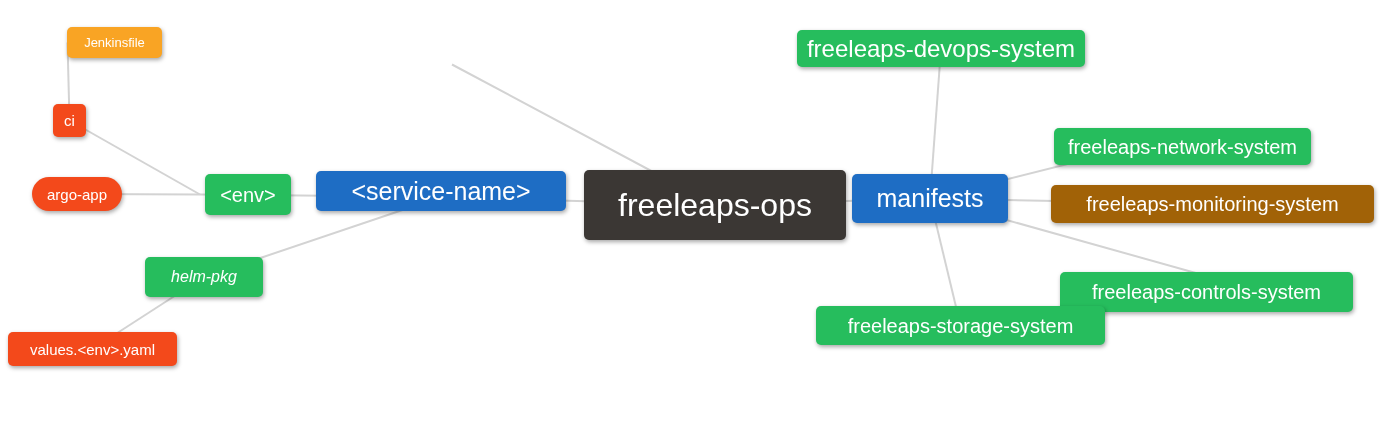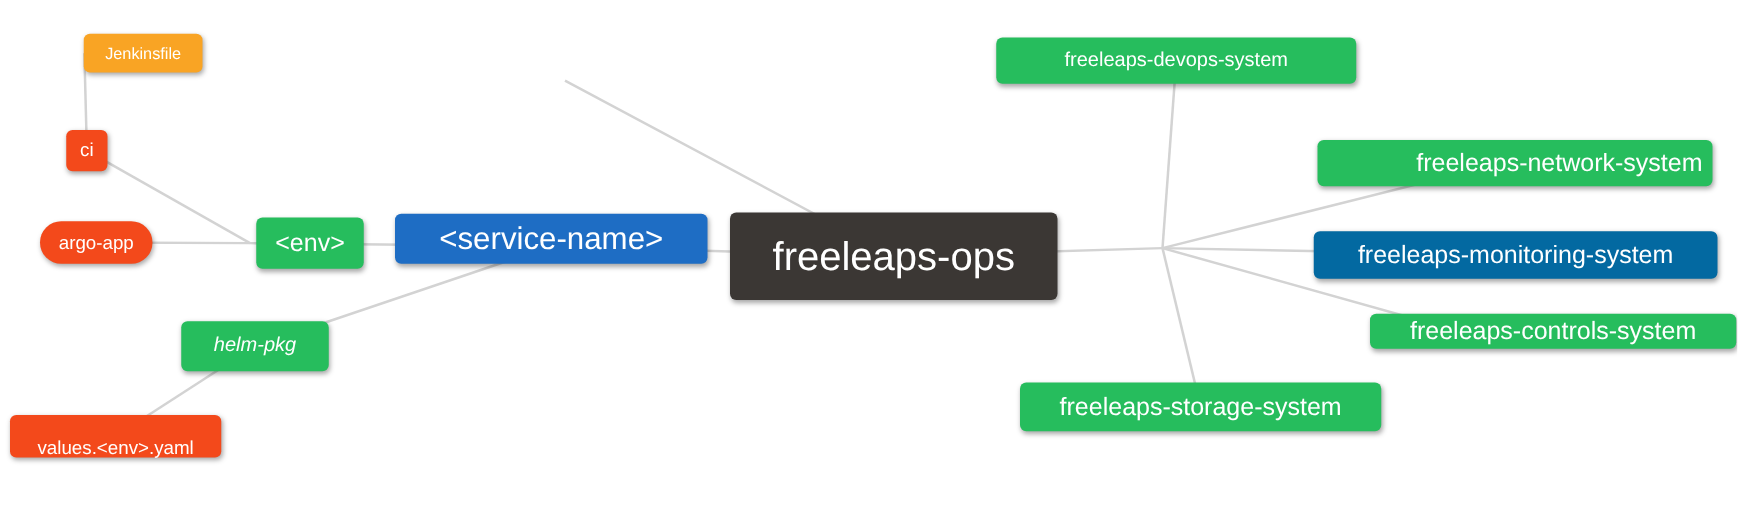--- a/index.html
+++ b/index.html
@@ -58,46 +58,49 @@
       <line x1="930" y1="198.5" x2="1212.5" y2="204" stroke="#d3d3d3" stroke-width="2"></line>
       <line x1="930" y1="198.5" x2="1206.5" y2="276" stroke="#d3d3d3" stroke-width="2"></line>
       <line x1="930" y1="198.5" x2="960.5" y2="325.5" stroke="#d3d3d3" stroke-width="2"></line>
     </svg>
 <div class="node" style="left: 584px; top: 170px; width: 262px; height: 70px; font-size: 32px; background: rgb(59, 55, 52);">
       <span>freeleaps-ops</span>
     </div>
     <div class="node" style="left: 316px; top: 171px; width: 250px; height: 40px; font-size: 25px; background: rgb(30, 109, 196);">
       <span>&lt;service-name&gt;</span>
     </div>
+    <div class="node" style="left: 852px; top: 174px; width: 156px; height: 49px; font-size: 25px; background: rgb(30, 109, 196);">
+      <span>manifests</span>
+    </div>
     <div class="node" style="left: 157px; top: 174px; width: 86px; height: 41px; font-size: 20px; background: rgb(38, 189, 93); margin-left: 48px;">
       <span>&lt;env&gt;</span>
     </div>
     <div class="node" style="left: 145px; top: 257px; width: 118px; height: 40px; font-size: 16px; background: rgb(38, 189, 93); font-style: italic;">
       <span>helm-pkg</span>
     </div>
     <div class="node" style="left: 53px; top: 104px; width: 33px; height: 33px; font-size: 15px; background: rgb(243, 73, 27);">
       <span>ci</span>
     </div>
     <div class="node" style="left: 32px; top: 177px; width: 90px; height: 34px; font-size: 15px; background: rgb(243, 73, 27); border-radius: 17px;">
       <span>argo-app</span>
     </div>
-    <div class="node" style="left: 8px; top: 332px; width: 169px; height: 34px; font-size: 15px; background: rgb(243, 73, 27); align-items: flex-end;">
+    <div class="node" style="left: 8px; top: 332px; width: 169px; height: 34px; font-size: 15px; background: rgb(243, 73, 27);">
       <span>values.&lt;env&gt;.yaml</span>
     </div>
     <div class="node" style="left: 20px; top: 27px; width: 95px; height: 31px; font-size: 13px; background: rgb(249, 164, 36); margin-left: 47px;">
       <span>Jenkinsfile</span>
     </div>
-    <div class="node" style="left: 797px; top: 30px; width: 288px; height: 37px; font-size: 16px; background: rgb(38, 189, 93);">
+    <div class="node" style="left: 797px; top: 30px; width: 288px; height: 37px; font-size: 24px; background: rgb(38, 189, 93);">
       <span>freeleaps-devops-system</span>
     </div>
-    <div class="node" style="left: 1054px; top: 112px; width: 316px; height: 37px; font-size: 20px; background: rgb(38, 189, 93); justify-content: flex-end;">
+    <div class="node" style="left: 1054px; top: 128px; width: 257px; height: 37px; font-size: 20px; background: rgb(38, 189, 93);">
       <span>freeleaps-network-system</span>
     </div>
-    <div class="node" style="left: 1051px; top: 185px; width: 323px; height: 38px; font-size: 20px; background: #0369a1;">
+    <div class="node" style="left: 1051px; top: 185px; width: 323px; height: 38px; font-size: 20px; background: #a16207;">
       <span>freeleaps-monitoring-system</span>
     </div>
-    <div class="node" style="left: 1060px; top: 251px; width: 293px; height: 28px; font-size: 20px; background: rgb(38, 189, 93); margin-left: 36px;">
+    <div class="node" style="left: 1060px; top: 272px; width: 293px; height: 40px; font-size: 20px; background: rgb(38, 189, 93);">
       <span>freeleaps-controls-system</span>
     </div>
     <div class="node" style="left: 816px; top: 306px; width: 289px; height: 39px; font-size: 20px; background: rgb(38, 189, 93);">
       <span>freeleaps-storage-system</span>
     </div>
   </div>
 
 </body></html>

